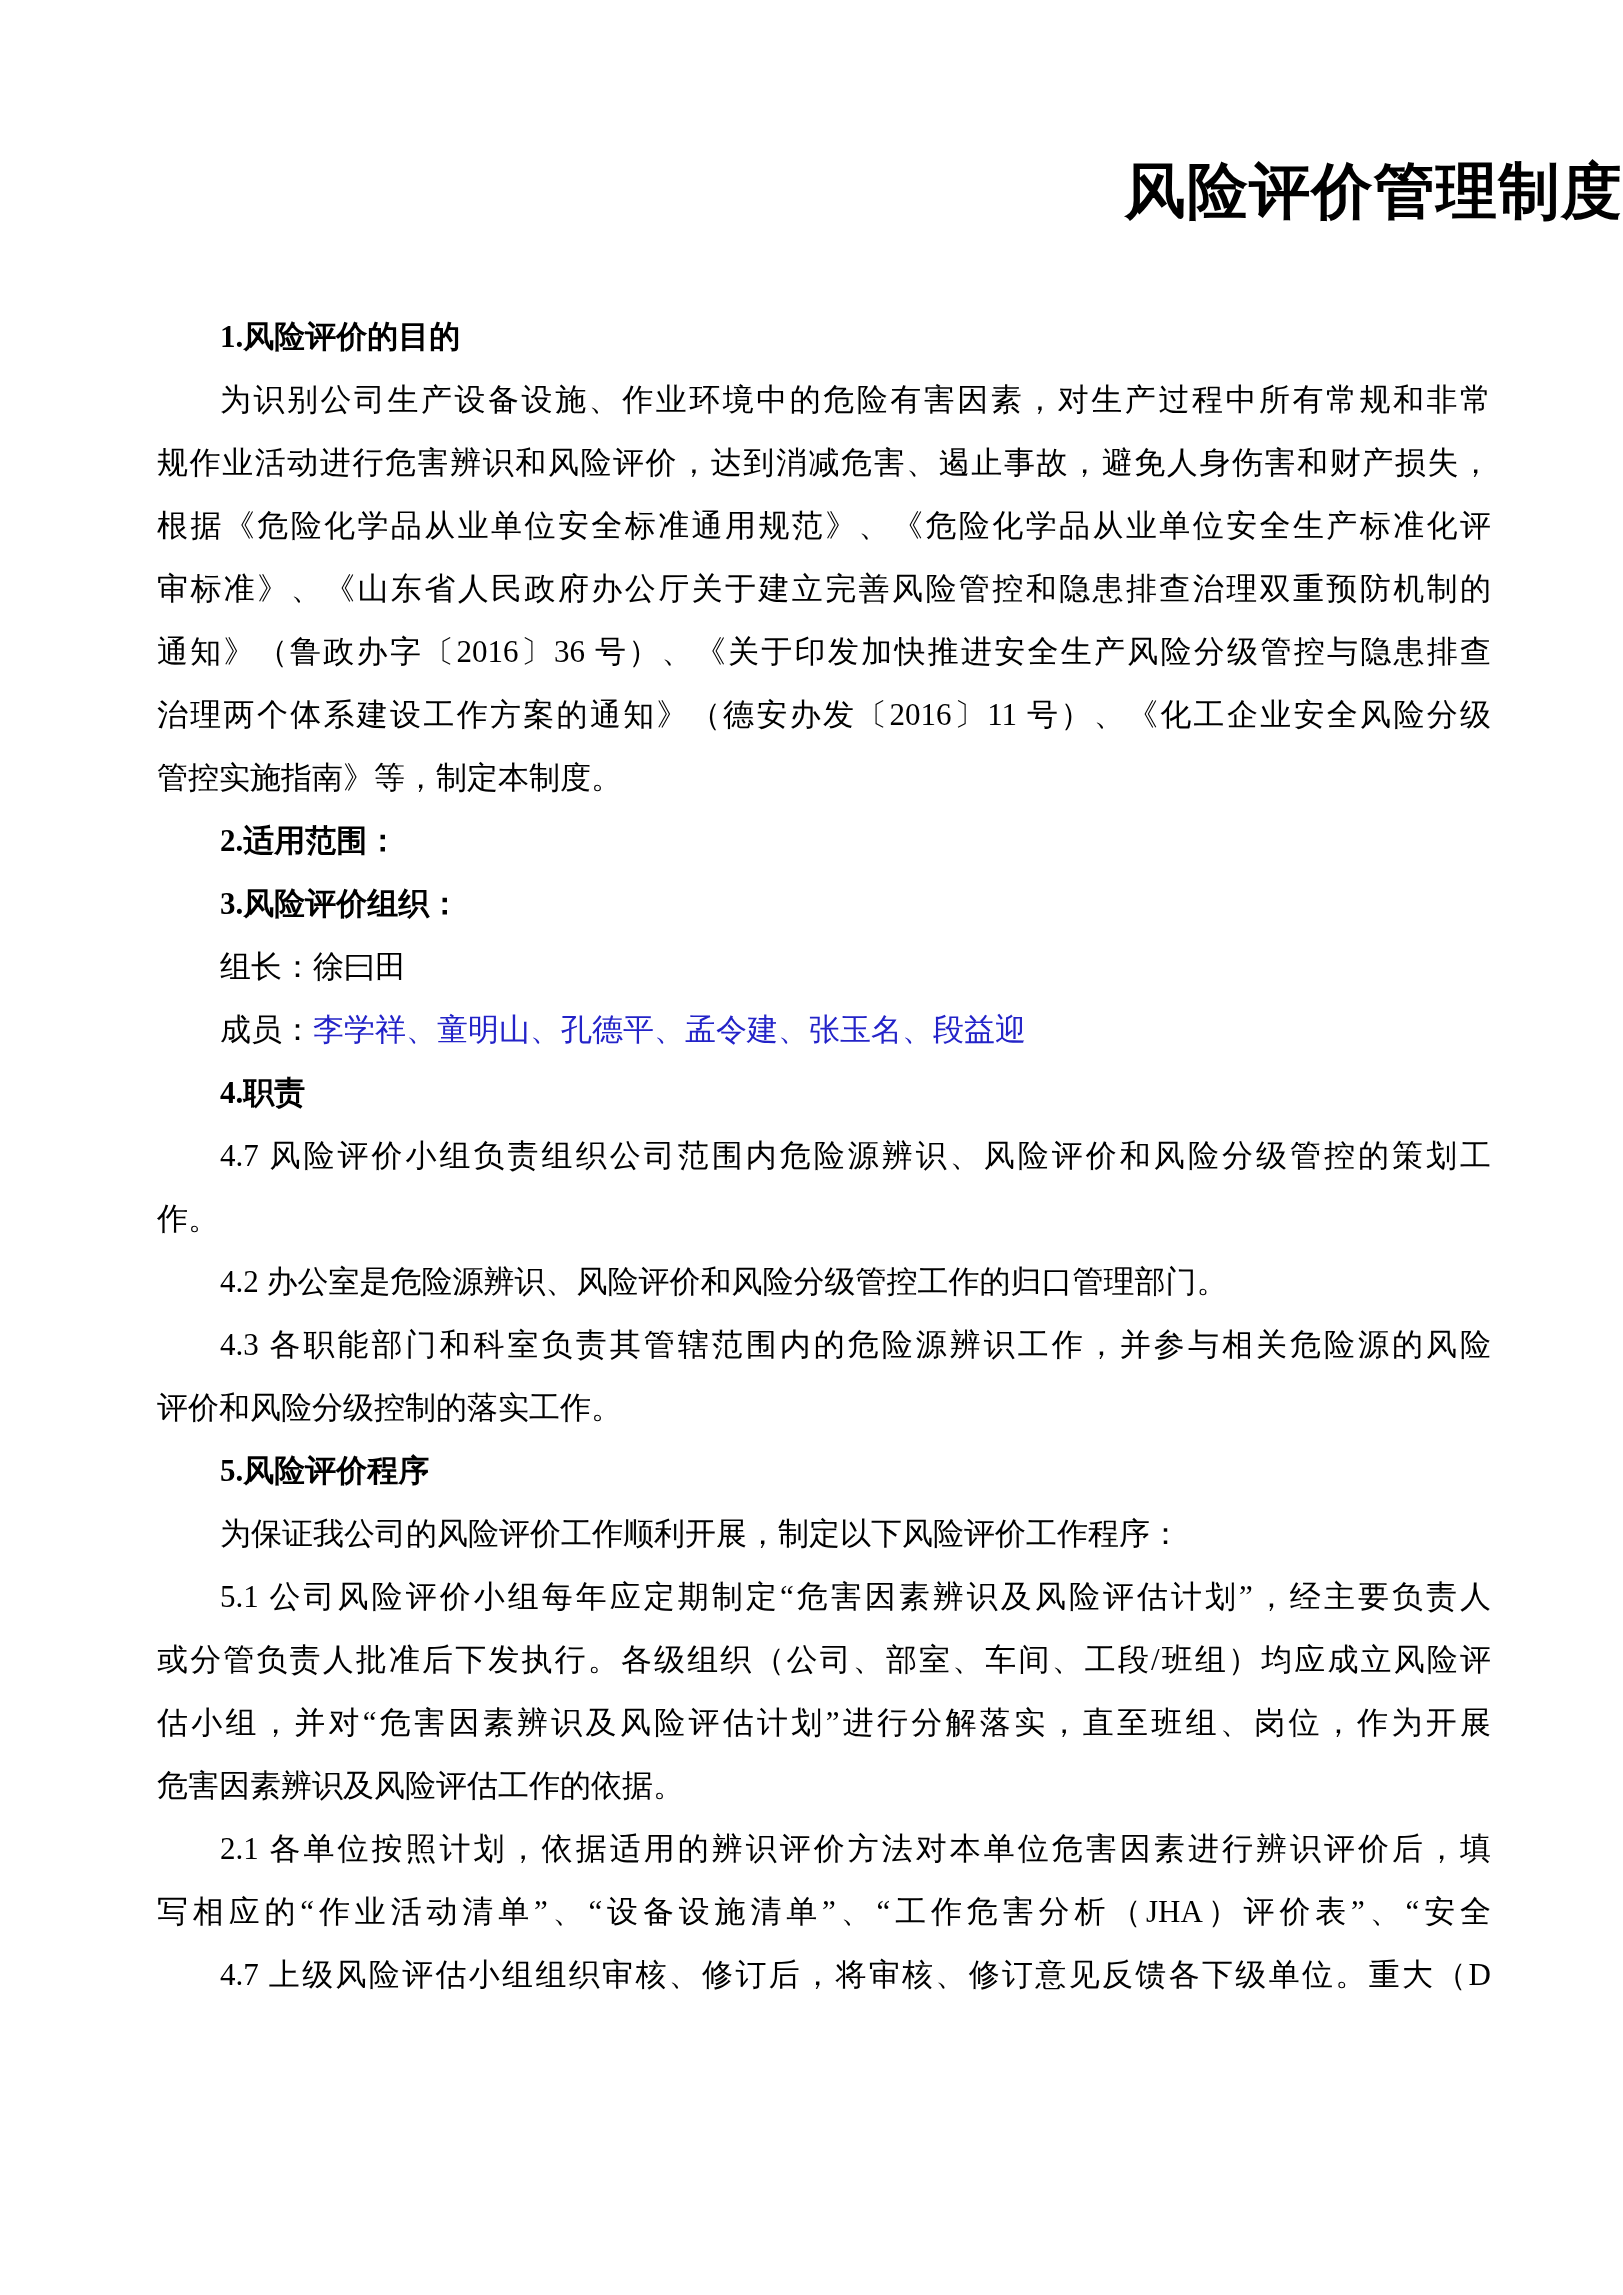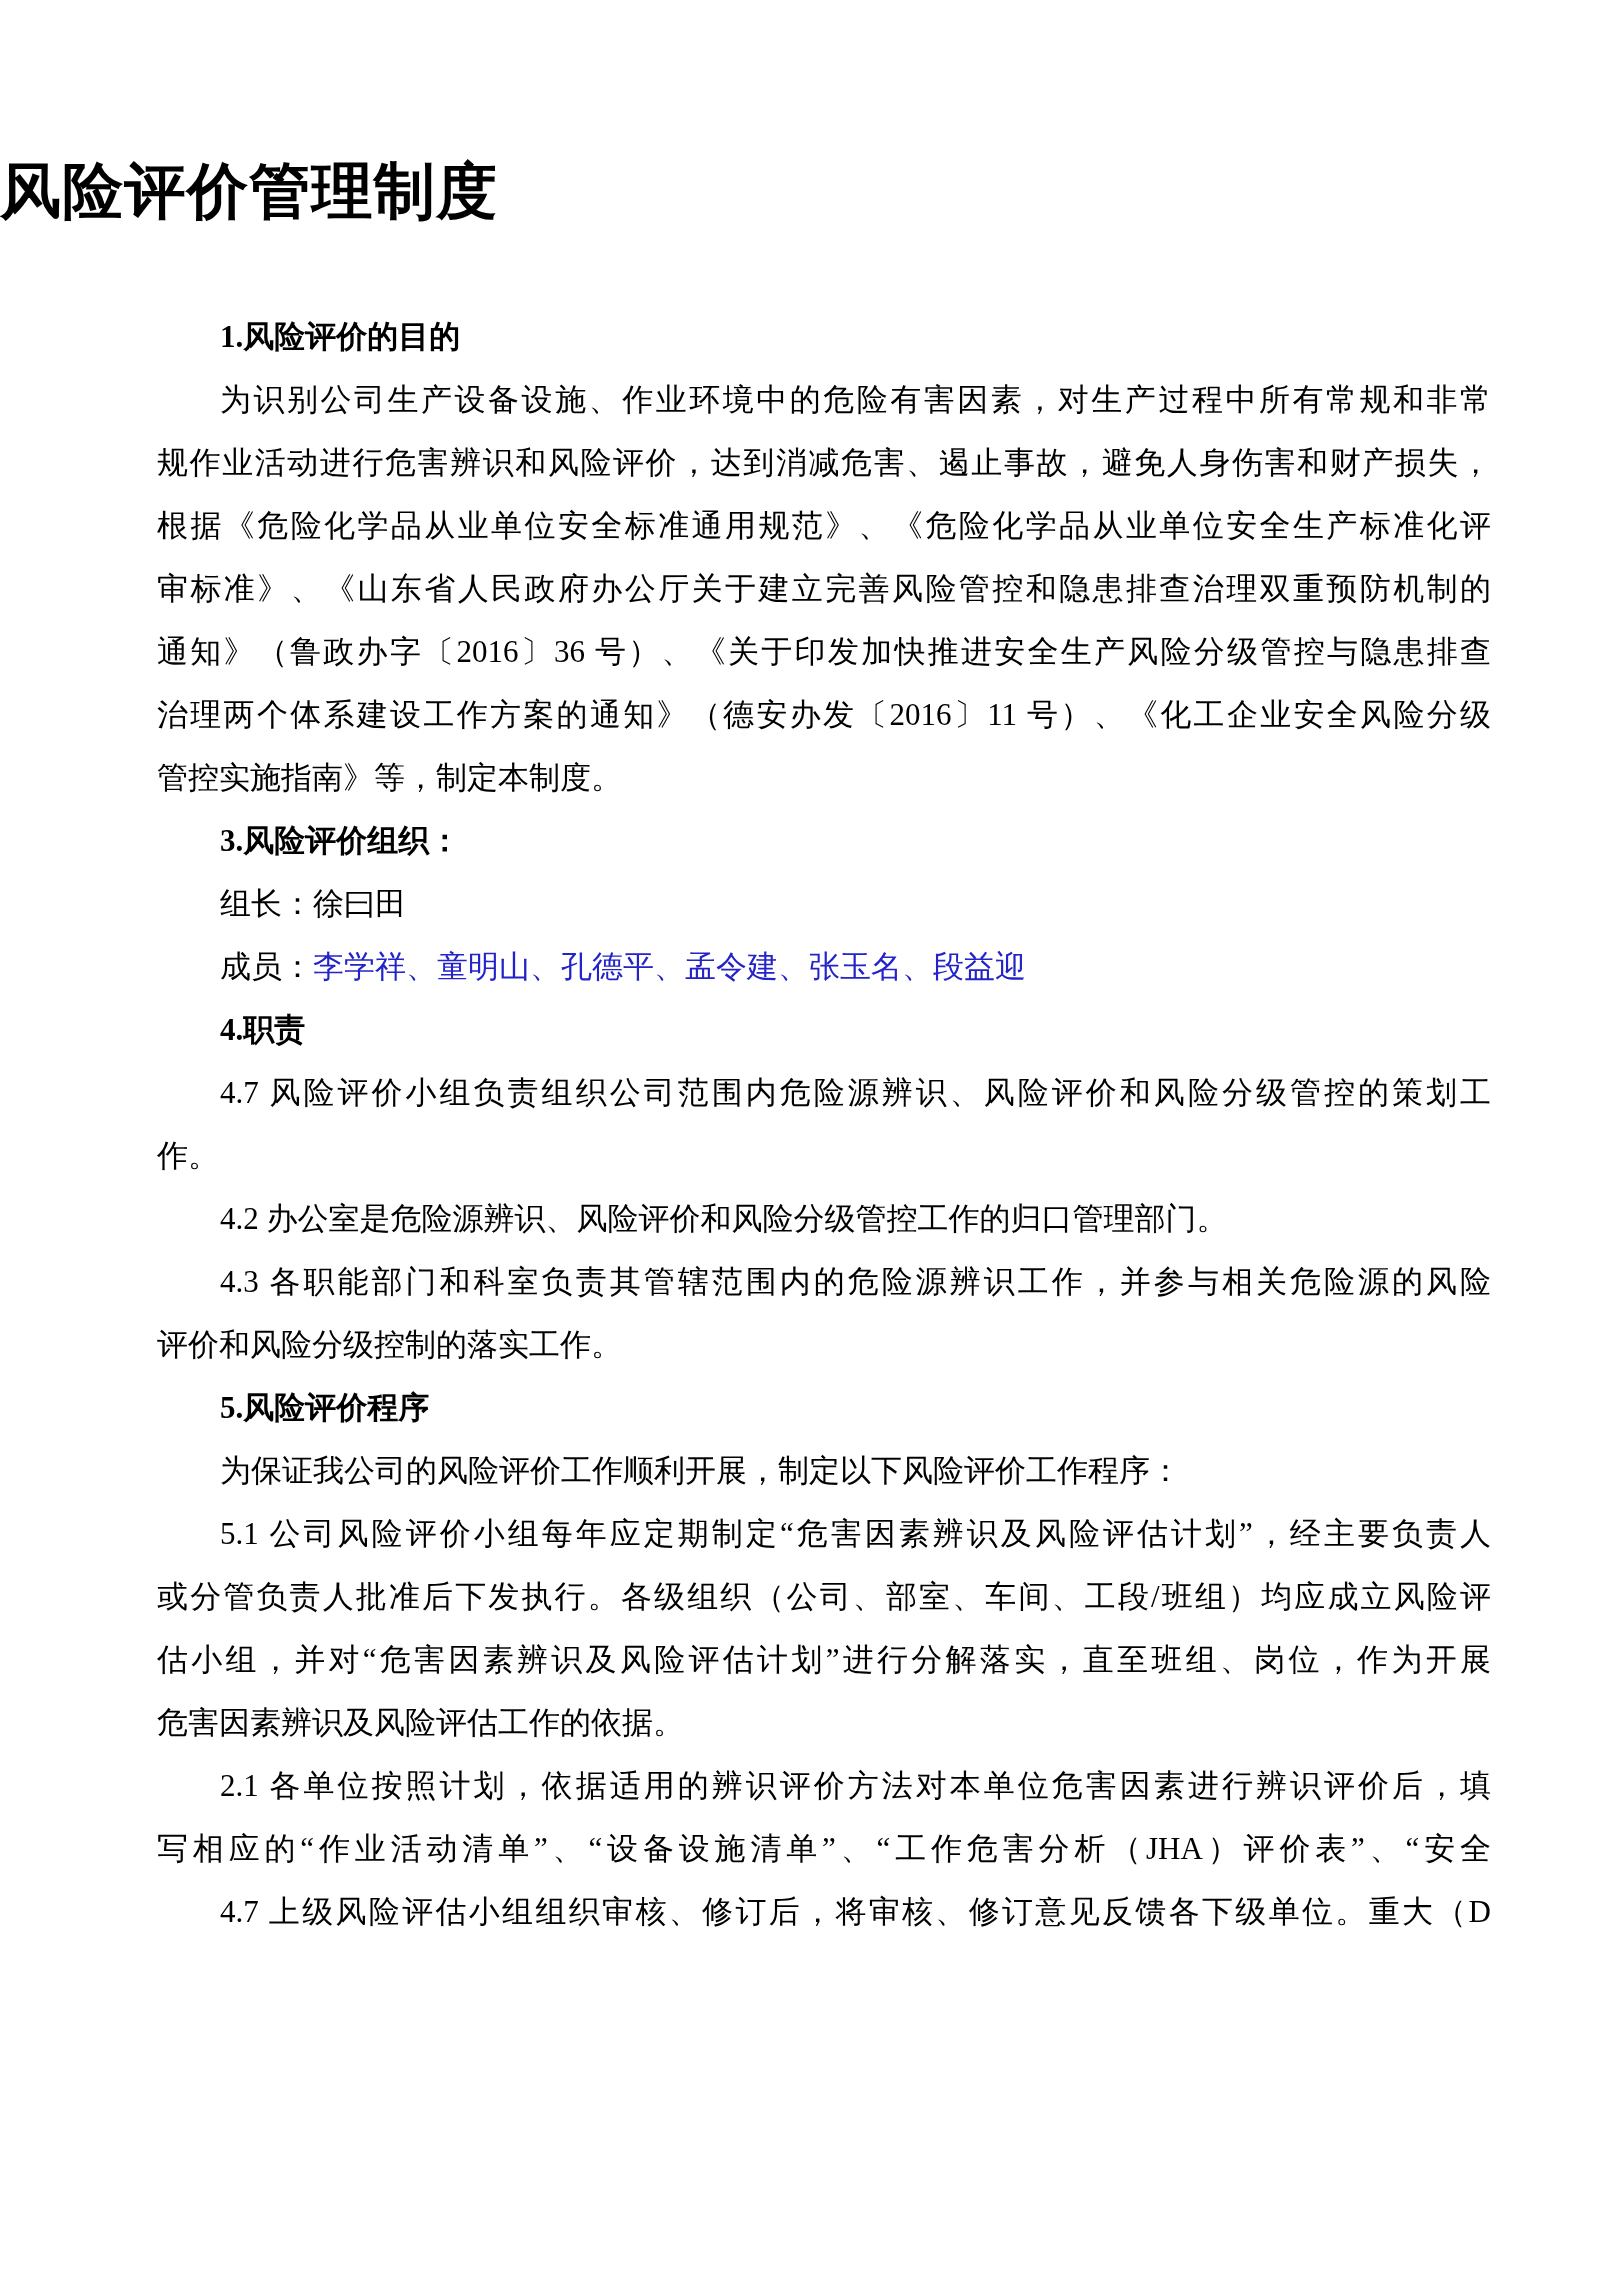--- a/index.html
+++ b/index.html
@@ -17,21 +17,21 @@
     background: var(--page-bg);
     color: var(--text-color);
     font-family: "Liberation Serif", "DejaVu Serif", serif;
     overflow: hidden;
   }
   .title {
     padding-top: 156px;
     font-size: 61px;
     line-height: 72px;
     font-weight: bold;
-    text-align: left;
+    text-align: right;
     letter-spacing: 1.3px;
   }
   .content {
     margin: 77px 132px 0 157px;
   }
   .line {
     font-size: 31px;
     line-height: 63px;
     height: 63px;
     text-align: left;
@@ -53,20 +53,21 @@
   <div class="title">风险评价管理制度</div>
   <div class="content">
       <div class="line heading indent"><span class="seg">1.风险评价的目的</span></div>
       <div class="line indent full"><span class="seg">为识别公司生产设备设施、作业环境中的危险有害因素，对生产过程中所有常规和非常</span></div>
       <div class="line full"><span class="seg">规作业活动进行危害辨识和风险评价，达到消减危害、遏止事故，避免人身伤害和财产损失，</span></div>
       <div class="line full"><span class="seg">根据《危险化学品从业单位安全标准通用规范》、《危险化学品从业单位安全生产标准化评</span></div>
       <div class="line full"><span class="seg">审标准》、《山东省人民政府办公厅关于建立完善风险管控和隐患排查治理双重预防机制的</span></div>
       <div class="line full"><span class="seg">通知》（鲁政办字〔2016〕36 号）、《关于印发加快推进安全生产风险分级管控与隐患排查</span></div>
       <div class="line full"><span class="seg">治理两个体系建设工作方案的通知》（德安办发〔2016〕11 号）、《化工企业安全风险分级</span></div>
       <div class="line"><span class="seg">管控实施指南》等，制定本制度。</span></div>
+      <div class="line heading indent"><span class="seg">2.适用范围：</span></div>
       <div class="line heading indent"><span class="seg">3.风险评价组织：</span></div>
       <div class="line indent"><span class="seg">组长：徐曰田</span></div>
       <div class="line indent"><span class="seg">成员：</span><span class="seg blue">李学祥、童明山、孔德平、孟令建、张玉名、段益迎</span></div>
       <div class="line heading indent"><span class="seg">4.职责</span></div>
       <div class="line indent full"><span class="seg">4.7 风险评价小组负责组织公司范围内危险源辨识、风险评价和风险分级管控的策划工</span></div>
       <div class="line"><span class="seg">作。</span></div>
       <div class="line indent"><span class="seg">4.2 办公室是危险源辨识、风险评价和风险分级管控工作的归口管理部门。</span></div>
       <div class="line indent full"><span class="seg">4.3 各职能部门和科室负责其管辖范围内的危险源辨识工作，并参与相关危险源的风险</span></div>
       <div class="line"><span class="seg">评价和风险分级控制的落实工作。</span></div>
       <div class="line heading indent"><span class="seg">5.风险评价程序</span></div>

